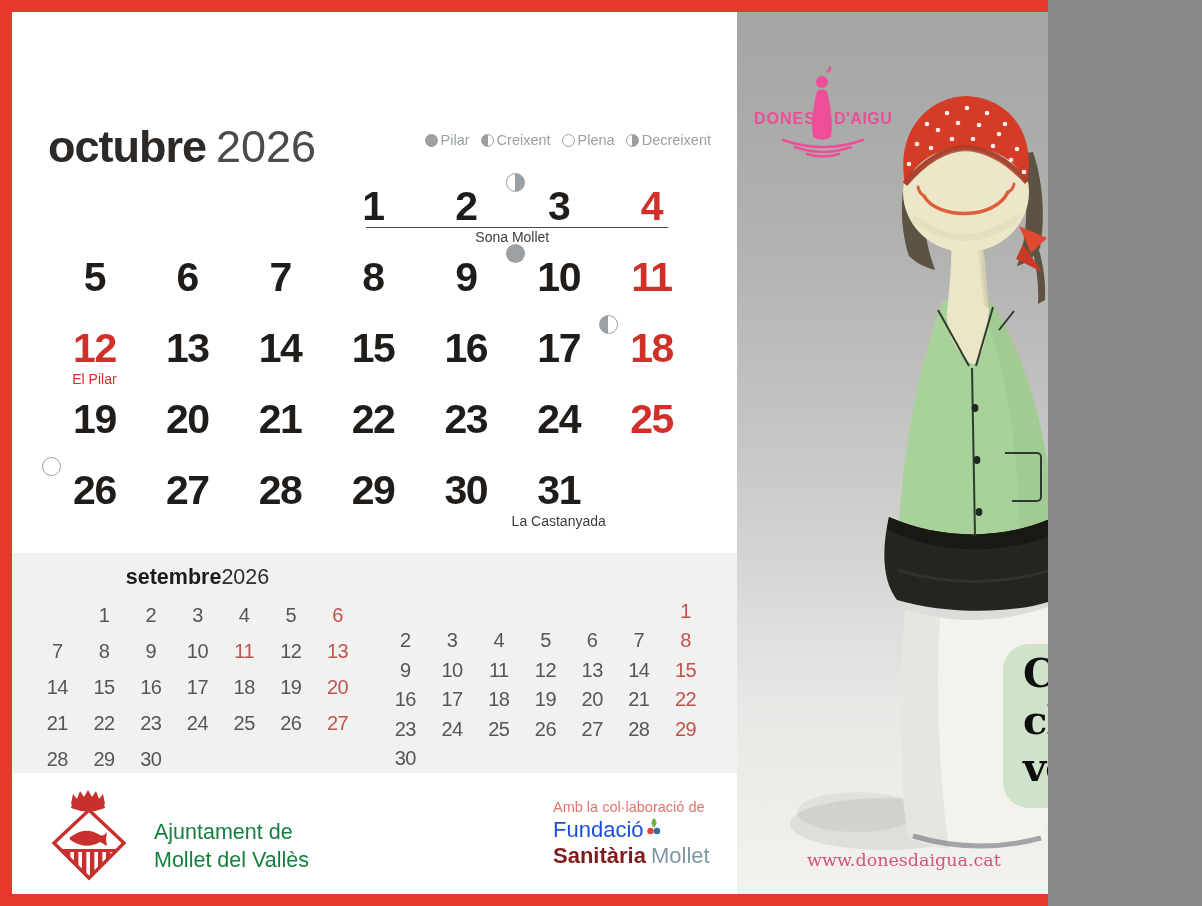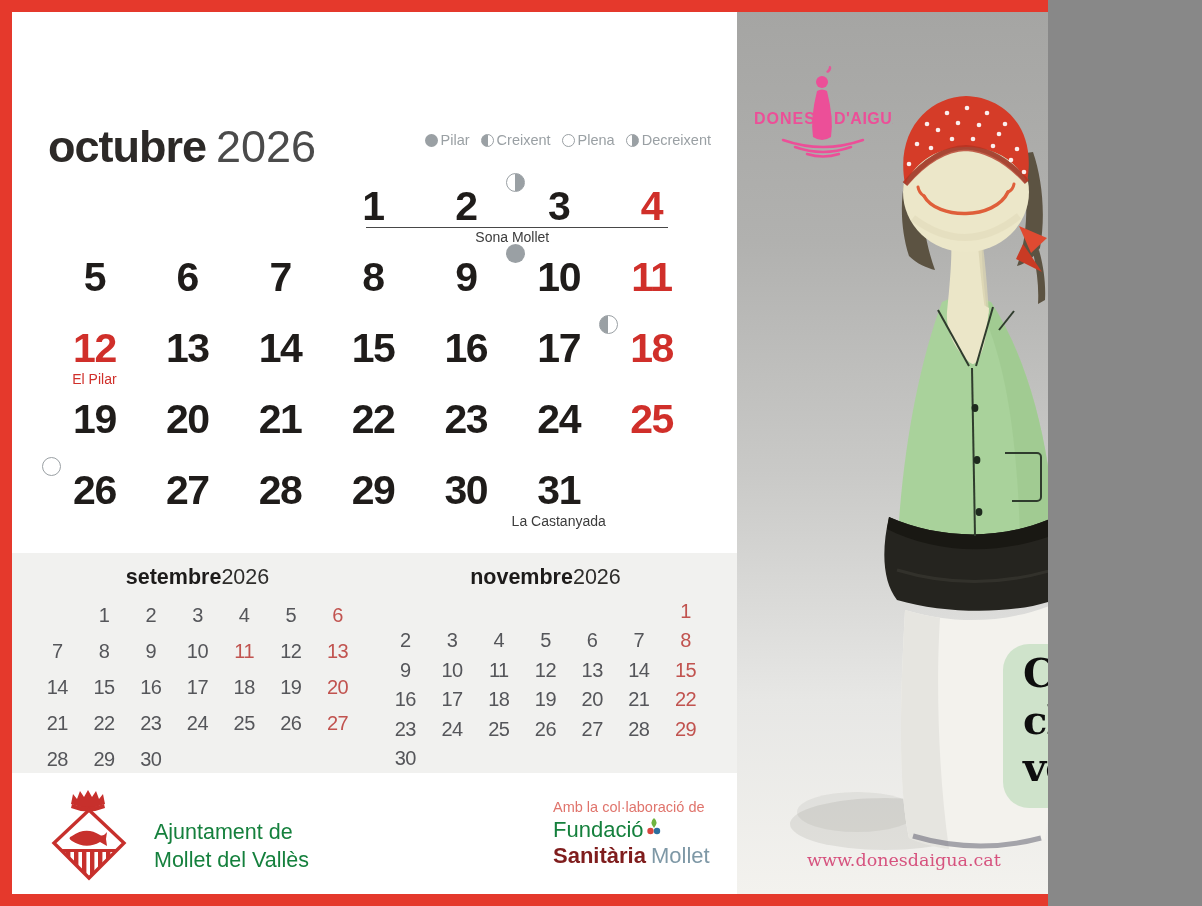--- a/index.html
+++ b/index.html
@@ -52,21 +52,21 @@
   .mc-rows{position:absolute;top:44px;width:100%;}
   .mc-row{display:flex;}
   .mc-cell{width:46.71px;text-align:center;font-size:20px;color:#55565a;letter-spacing:-0.5px;}
   .mc-cell.red{color:var(--mini_red,#c1534f);}
 
   
   .shield{position:absolute;left:32px;top:774px;}
   .aj-text{position:absolute;left:142px;top:806px;font-size:21.5px;color:#15803d;line-height:1.32;}
   .fund{position:absolute;left:541px;top:787px;}
   .fund .tag{font-size:14.5px;color:#e0746c;margin-bottom:3px;}
-  .fund .l1{font-size:22px;color:#15803d;display:flex;align-items:flex-start;gap:2px;line-height:1.1;}
+  .fund .l1{font-size:22px;color:#1d4ed8;display:flex;align-items:flex-start;gap:2px;line-height:1.1;}
   .fund .l2{font-size:22px;margin-top:2px;line-height:1.1;}
   .fund .l2 .b{font-weight:700;color:#7f1d1d;}
   .fund .l2 .lt{color:#7e98a6;margin-left:5px;}
 
   
   .figure{position:absolute;left:0;top:0;}
   .dones-logo{position:absolute;left:16px;top:54px;}
   .caption{position:absolute;left:266px;top:632px;width:187px;height:164px;box-sizing:border-box;
            background:var(--caption_bg,#cfe3cb);border-radius:26px 0 0 26px;padding:6px 0 0 20px;}
   .caption .cl{font-family:"DejaVu Serif",serif;font-weight:700;font-size:40px;line-height:1.17;
@@ -201,21 +201,20 @@
                 <span class="mc-cell">29</span>
                 <span class="mc-cell">30</span>
                 <span class="mc-cell"></span>
                 <span class="mc-cell"></span>
                 <span class="mc-cell"></span>
                 <span class="mc-cell"></span>
               </div>
             </div>
           </div>
         <div class="minical" id="minical-1">
-            <div class="mc-title"><span class="m">novembre</span><span class="y">2026</span></div>
             <div class="mc-rows">
               <div class="mc-row" style="height: 29.4px; line-height: 29.4px;">
                 <span class="mc-cell"></span>
                 <span class="mc-cell"></span>
                 <span class="mc-cell"></span>
                 <span class="mc-cell"></span>
                 <span class="mc-cell"></span>
                 <span class="mc-cell"></span>
                 <span class="mc-cell red">1</span>
               </div>

